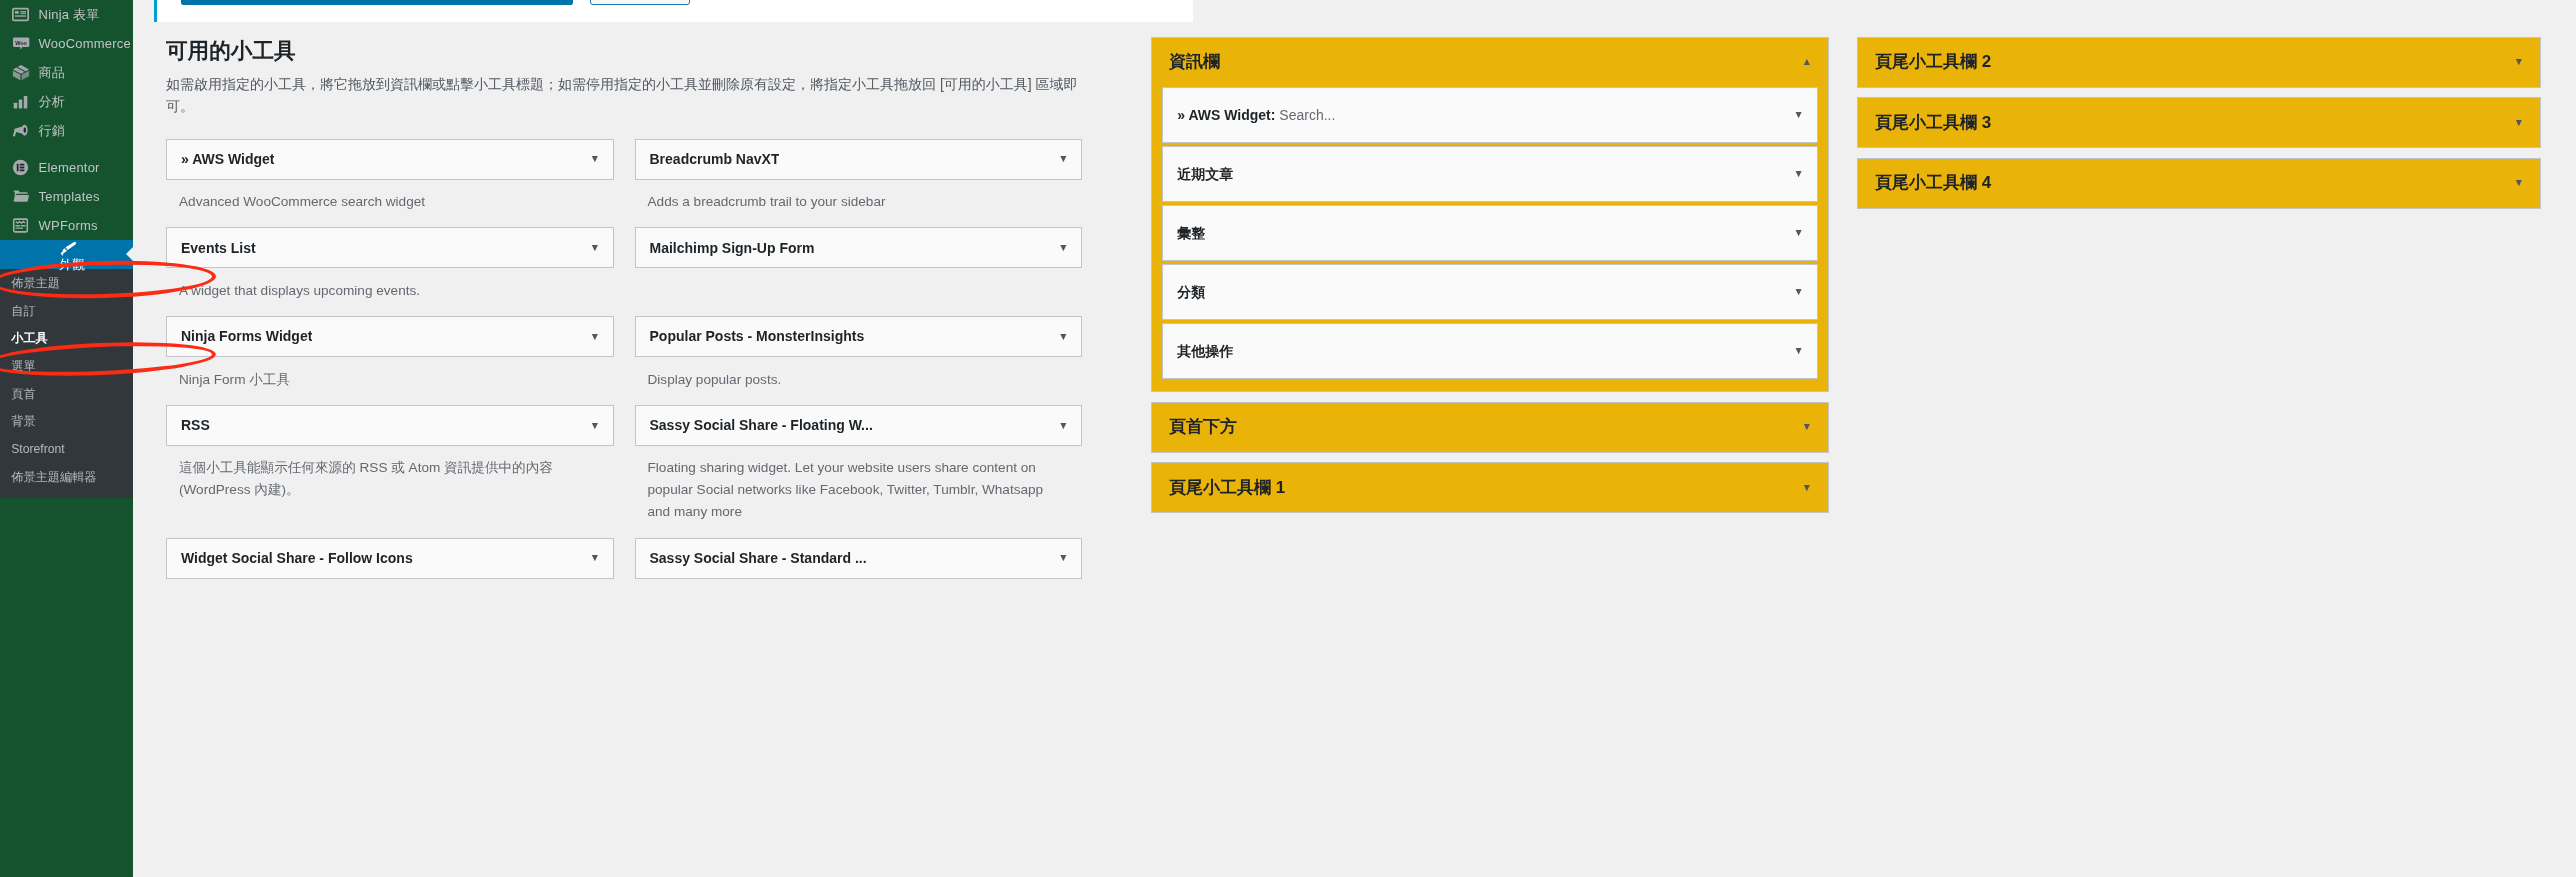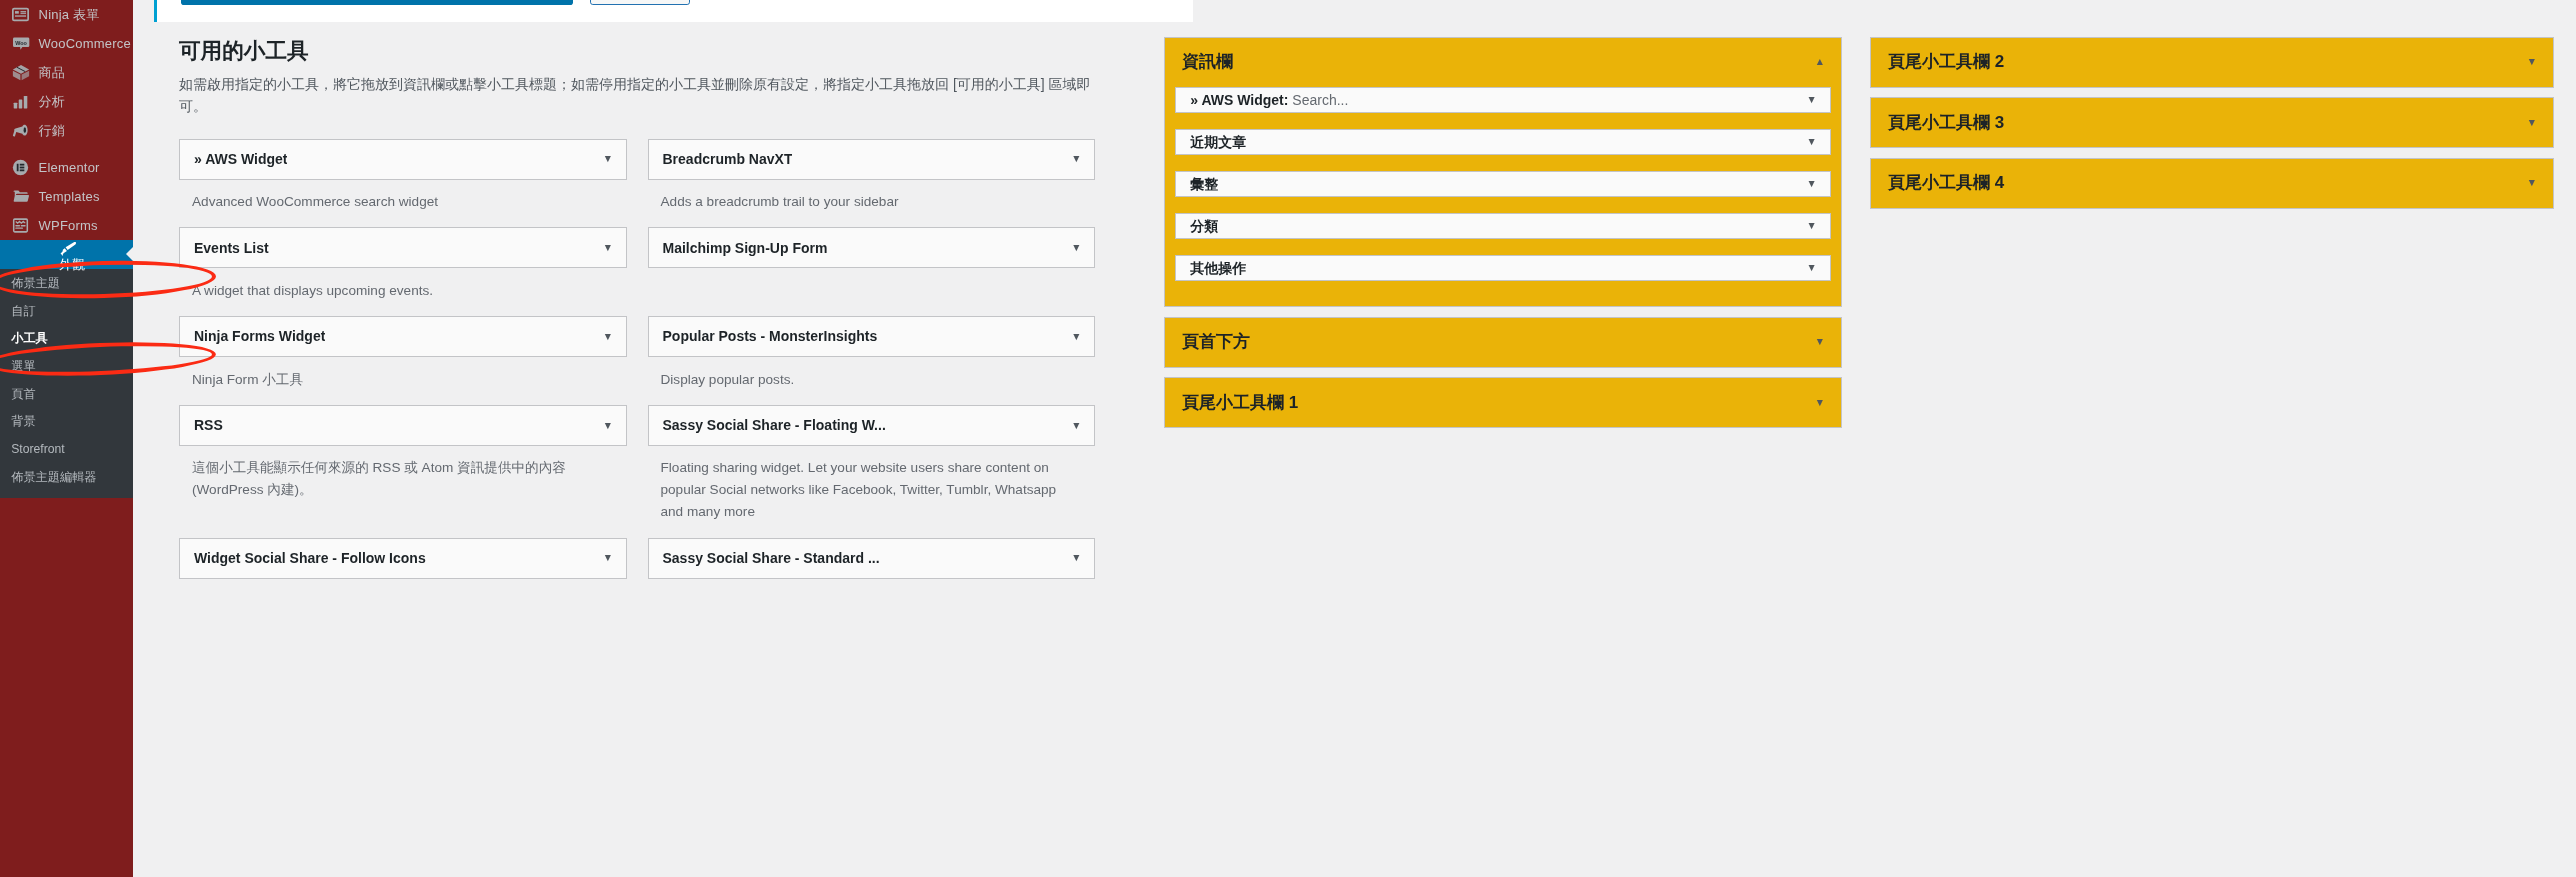--- a/index.html
+++ b/index.html
@@ -18,21 +18,21 @@
     width: 2576px;
     height: 877px;
     display: flex;
     background: #f0f0f1;
   }
 
   
   .adminmenu {
     width: 133px;
     min-width: 133px;
-    background: #7f1d1d;
+    background: #14532d;
     position: relative;
     padding-top: 0;
     z-index: 5;
   }
 
   .menu-item {
     display: flex;
     align-items: center;
     height: 29px;
     padding: 0 0 0 11.2px;
@@ -138,21 +138,21 @@
   
   .cols {
     position: absolute;
     top: 37px;
     left: 0;
     right: 0;
     display: flex;
     align-items: flex-start;
   }
 
-  .col-available { width: 984px; padding-left: 33px; padding-right: 0; margin-left: 13px; }
+  .col-available { width: 984px; padding-left: 33px; padding-right: 0; }
   .col-sidebars  { width: 712px;  padding-left: 34px; }
   .col-footers   { width: 712px;  padding-left: 28px; }
 
   .section-title {
     font-size: 21.6px;
     font-weight: 600;
     color: #1d2327;
     line-height: 1.3;
     margin: 0 0 7.5px 0;
   }
@@ -225,21 +225,21 @@
     height: 49px;
     cursor: pointer;
   }
   .panel-head .ph-title {
     font-size: 17px;
     font-weight: 700;
     color: #1d2327;
     line-height: 1.3;
   }
   .panel-body { padding: 0 10.3px 9.4px 10.3px; }
-  .panel-body .widget-box { margin-bottom: 16px; height: 26px; }
+  .panel-body .widget-box { margin-bottom: 3px; height: 56px; }
   .panel-body .widget-box .wb-title { font-weight: 600; }
   .panel-body .widget-box .wb-title .muted { color: #646970; font-weight: 400; }
 
   .panel.collapsed .panel-head { height: 49px; }
 
   
   .annot {
     position: absolute;
     border: 4.7px solid #fb2b14;
     border-radius: 50%;

